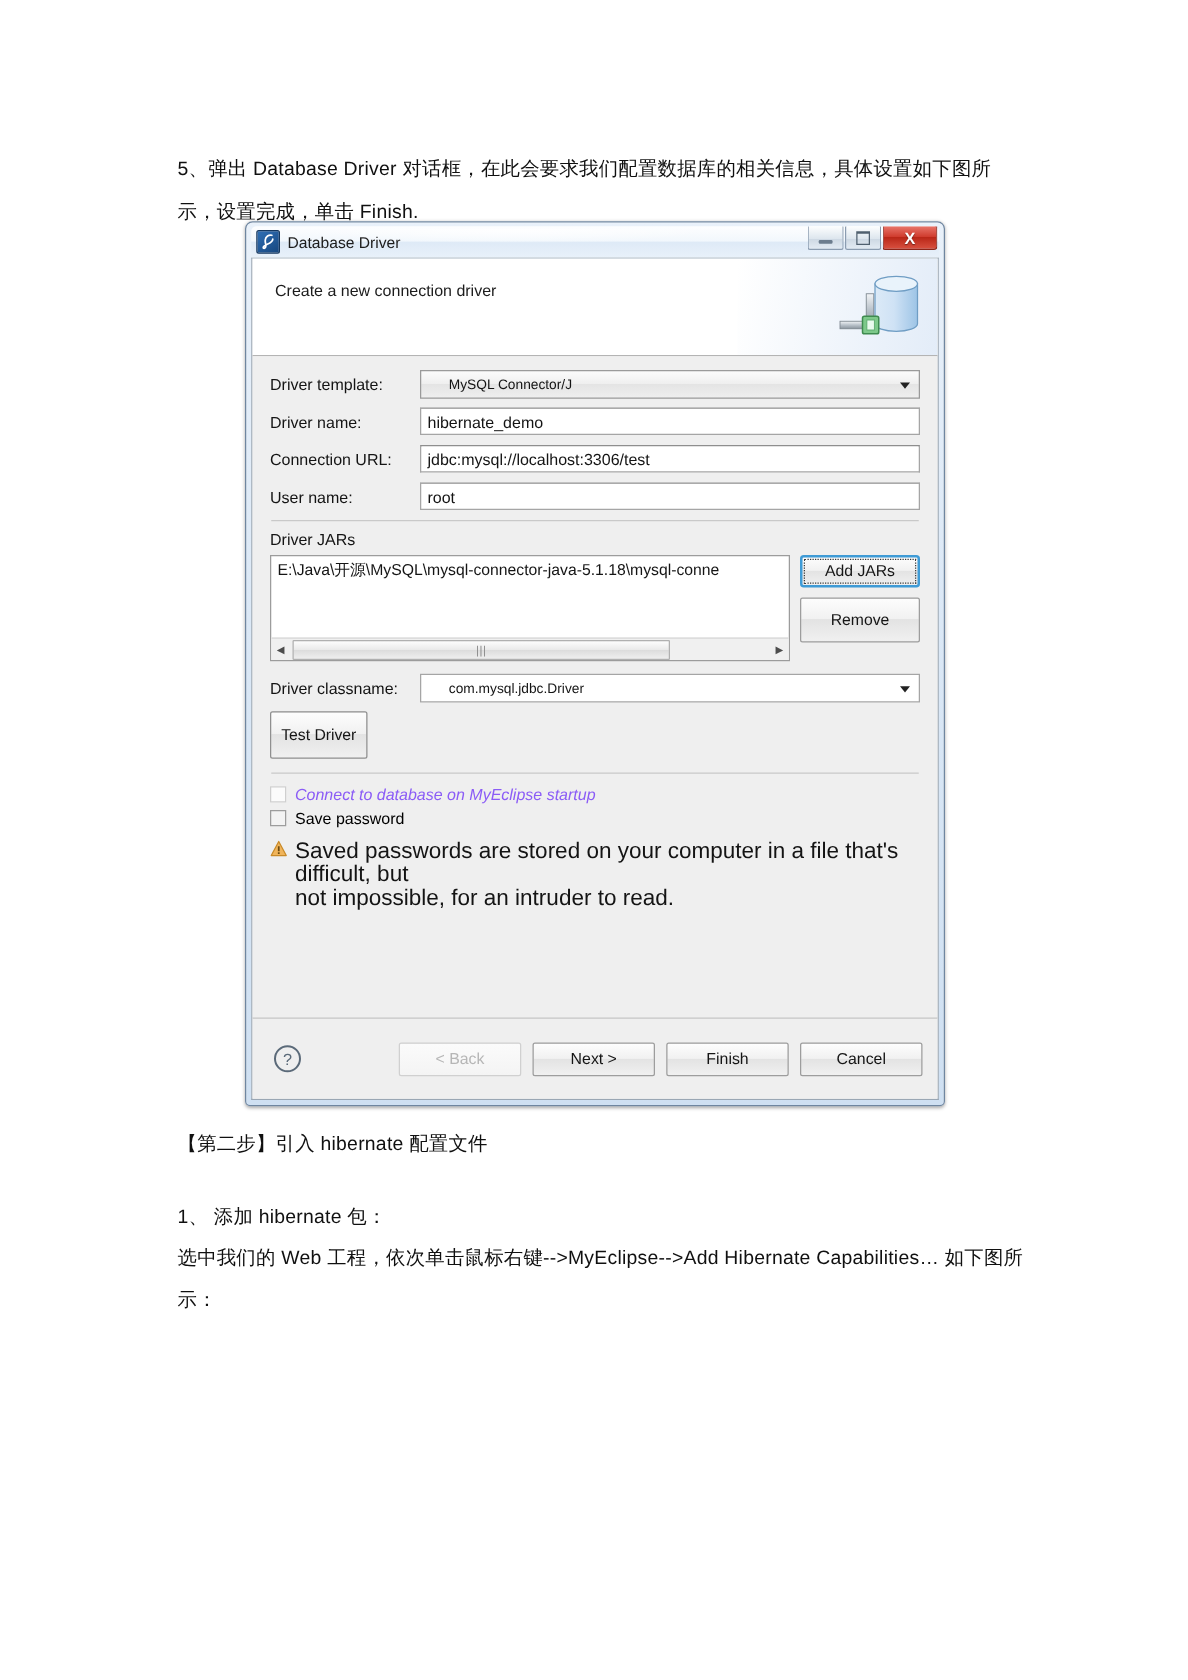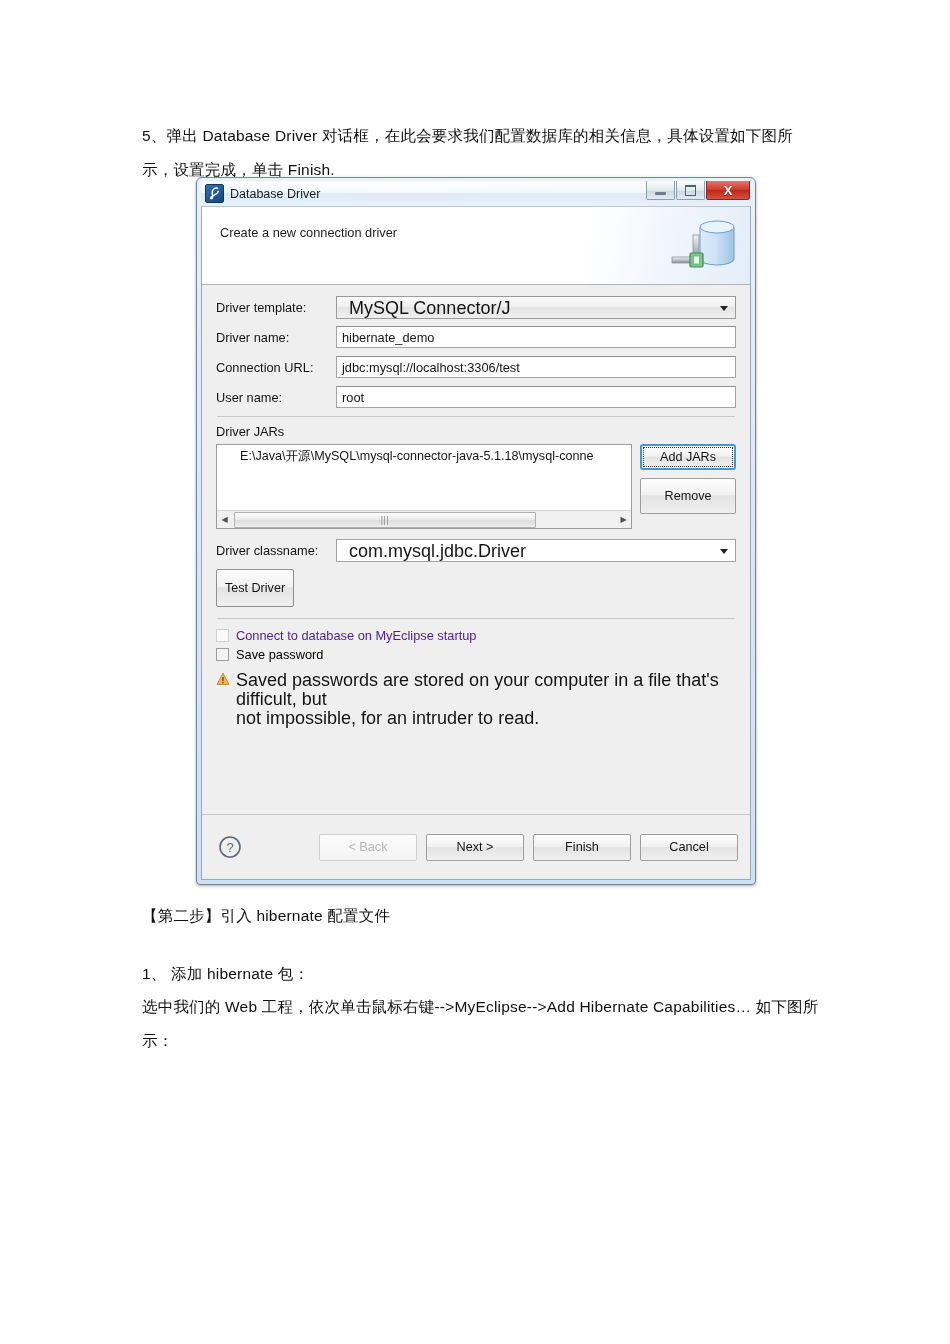--- a/index.html
+++ b/index.html
@@ -199,23 +199,23 @@
     line-height: 18px;
     white-space: nowrap;
     overflow: hidden;
   }
   .fcombo {
     flex: 1;
     height: 23px;
     box-sizing: border-box;
     border: 1px solid #9a9a9a;
     background: linear-gradient(180deg,#fbfbfb 0%, #efefef 48%, #e4e4e4 50%, #efefef 100%);
-    font-size: 18px;
+    font-size: 11px;
     color: #141414;
-    padding: 3px 0 0 12px;
+    padding: 3px 0 0 22px;
     line-height: 17px;
     position: relative;
     white-space: nowrap;
     overflow: hidden;
   }
   .fcombo.flat {
     background: #ffffff;
     border-color: #a5a5a5;
   }
   .caret {
@@ -243,21 +243,20 @@
   
   .jars-row { display: flex; align-items: flex-start; }
   #jar-list-box {
     width: 450px;
     height: 85px;
     box-sizing: border-box;
     border: 1px solid #9c9c9c;
     background: #ffffff;
     position: relative;
     overflow: hidden;
-    padding-left: 18px;
   }
   .jar-item {
     font-size: 12.6px;
     color: #151515;
     padding: 3px 0 0 5px;
     white-space: nowrap;
   }
   #jar-hscroll {
     position: absolute;
     left: 0; right: 0; bottom: 0;
@@ -331,21 +330,21 @@
   .cbox {
     width: 13px; height: 13px;
     box-sizing: border-box;
     border: 1px solid #b7b7b7;
     background: #fdfdfd;
     margin-right: 7px;
     flex: 0 0 13px;
   }
   .cbox.dim { border-color: #cfcfcf; background: #fbfbfb; }
   .cbox.gray { border-color: #9d9d9d; background: #f3f3f3; }
-  .disabled-text { color: #4c1d95; }
+  .disabled-text { color: #8b5cf6; font-style: italic; }
 
   .warn-row {
     display: flex;
     margin-top: 9px;
   }
   .warn-icon { width: 15px; flex: 0 0 15px; margin-top: 1px; }
   .warn-text {
     font-size: 18px;
     color: #141414;
     line-height: 19px;

